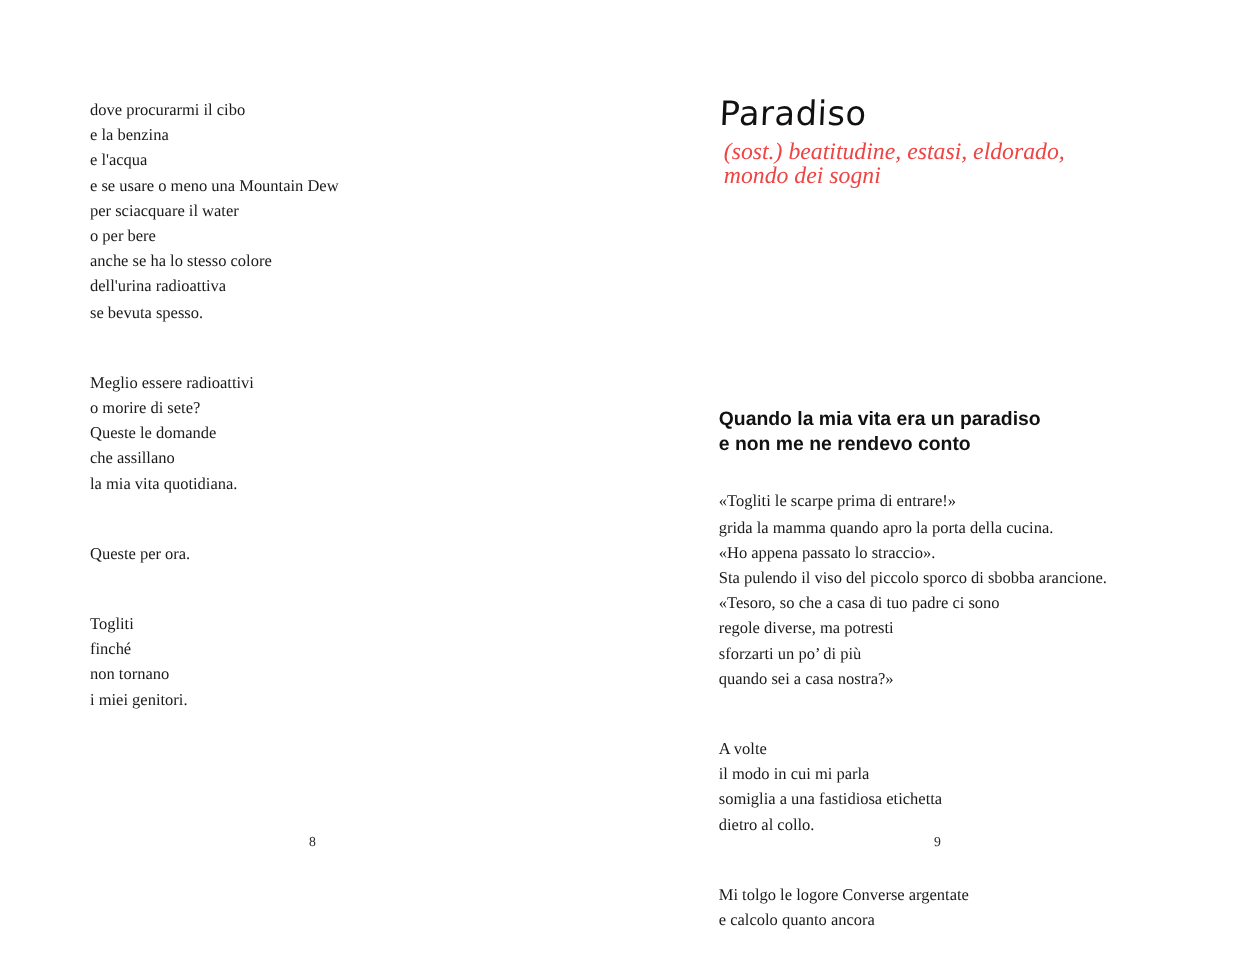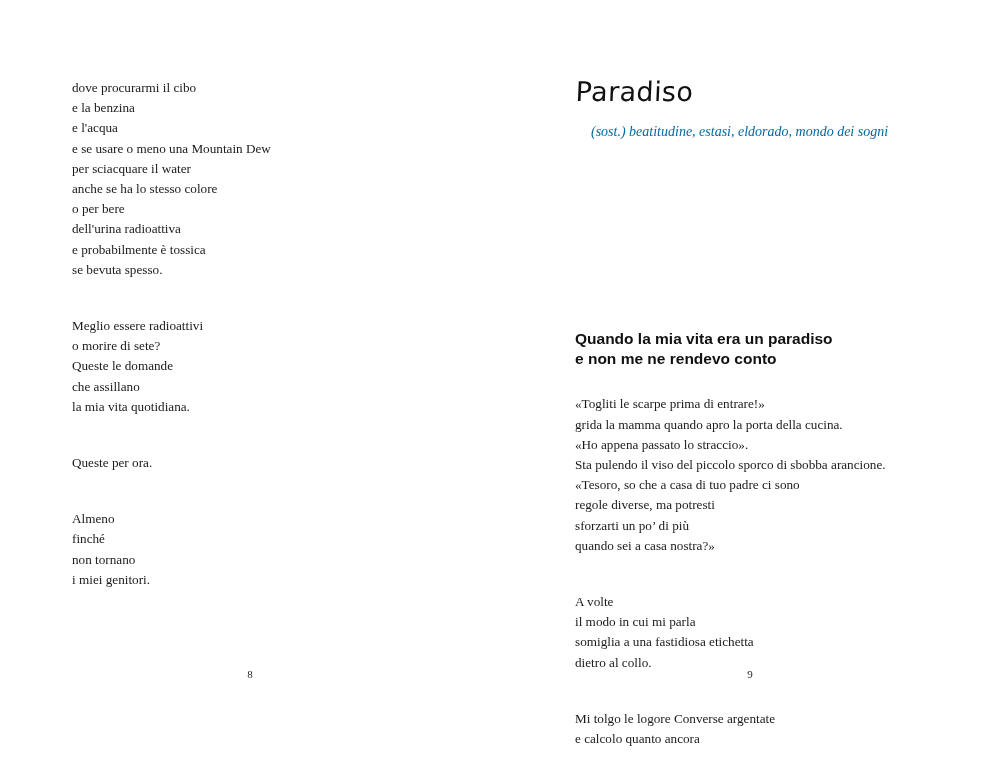--- a/index.html
+++ b/index.html
@@ -51,24 +51,24 @@
     line-height: 1.05;
     color: #111111;
     margin: 0 0 6px 0;
     
     transform: skewX(-2.5deg);
     transform-origin: left bottom;
   }
   .entry-def {
     font-family: "Liberation Serif", serif;
     font-style: italic;
-    font-size: 14px;
+    font-size: 19px;
     line-height: 19px;
-    color: #0369a1;
-    margin: 16px;
+    color: #ef4444;
+    margin: 4px;
     max-width: 300px;
   }
 
   
   .poem-title {
     font-family: "Liberation Sans", sans-serif;
     font-weight: bold;
     font-size: 15.5px;
     line-height: 19.5px;
     color: #111111;
@@ -113,38 +113,37 @@
 
   <div class="page page-left">
     <div class="page-body">
       <div id="left-stanzas">
           <div class="stanza">
             <span class="verse-line">dove procurarmi il cibo</span>
             <span class="verse-line">e la benzina</span>
             <span class="verse-line">e l'acqua</span>
             <span class="verse-line">e se usare o meno una Mountain Dew</span>
             <span class="verse-line">per sciacquare il water</span>
+            <span class="verse-line">o per bere</span>
             <span class="verse-line">anche se ha lo stesso colore</span>
-            <span class="verse-line">o per bere</span>
             <span class="verse-line">dell'urina radioattiva</span>
-            <span class="verse-line">e probabilmente è tossica</span>
             <span class="verse-line">se bevuta spesso.</span>
           </div>
           <div class="stanza">
             <span class="verse-line">Meglio essere radioattivi</span>
             <span class="verse-line">o morire di sete?</span>
             <span class="verse-line">Queste le domande</span>
             <span class="verse-line">che assillano</span>
             <span class="verse-line">la mia vita quotidiana.</span>
           </div>
           <div class="stanza">
             <span class="verse-line">Queste per ora.</span>
           </div>
           <div class="stanza">
-            <span class="verse-line">Almeno</span>
+            <span class="verse-line">Togliti</span>
             <span class="verse-line">finché</span>
             <span class="verse-line">non tornano</span>
             <span class="verse-line">i miei genitori.</span>
           </div>
         </div>
     </div>
     <div class="folio">8</div>
   </div>
 
   <div class="page page-right">

